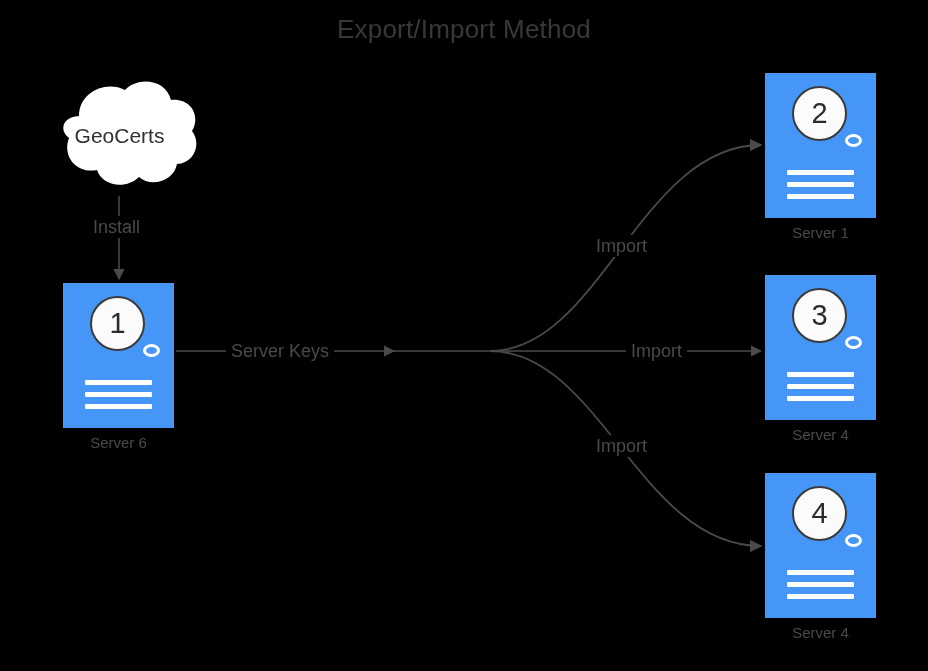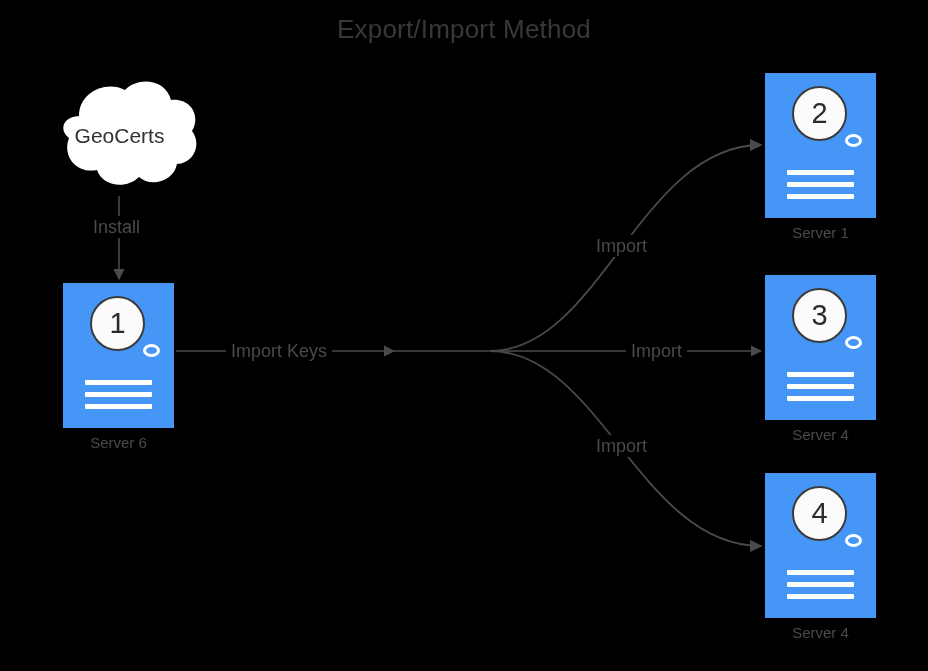--- a/index.html
+++ b/index.html
@@ -158,21 +158,21 @@
       <path d="M 41 38 C 41 14 68 2 87 12 C 100 -2 128 1 133 22
                C 153 20 163 38 154 53 C 164 66 156 85 139 86
                C 136 103 113 110 101 99 C 88 112 64 108 59 92
                C 38 96 24 78 31 60 C 21 53 24 39 41 38 Z" fill="#ffffff"></path>
     </svg>
     <div class="cloud-label">GeoCerts</div>
   </div>
 
   <div class="edge-label" style="left:88px; top:216px;">Install</div>
 
-  <div class="edge-label" style="left:226px; top:340px;">Import Keys</div>
+  <div class="edge-label" style="left:226px; top:340px;">Server Keys</div>
 
   <div class="edge-label" style="left:591px; top:235px;">Import</div>
 
   <div class="edge-label" style="left:626px; top:340px;">Import</div>
 
   <div class="edge-label" style="left:591px; top:435px;">Import</div>
 
   <div class="server-node" style="left:63px; top:283px;">
     <div class="server-badge">1</div>
     <div class="server-ring"></div>

